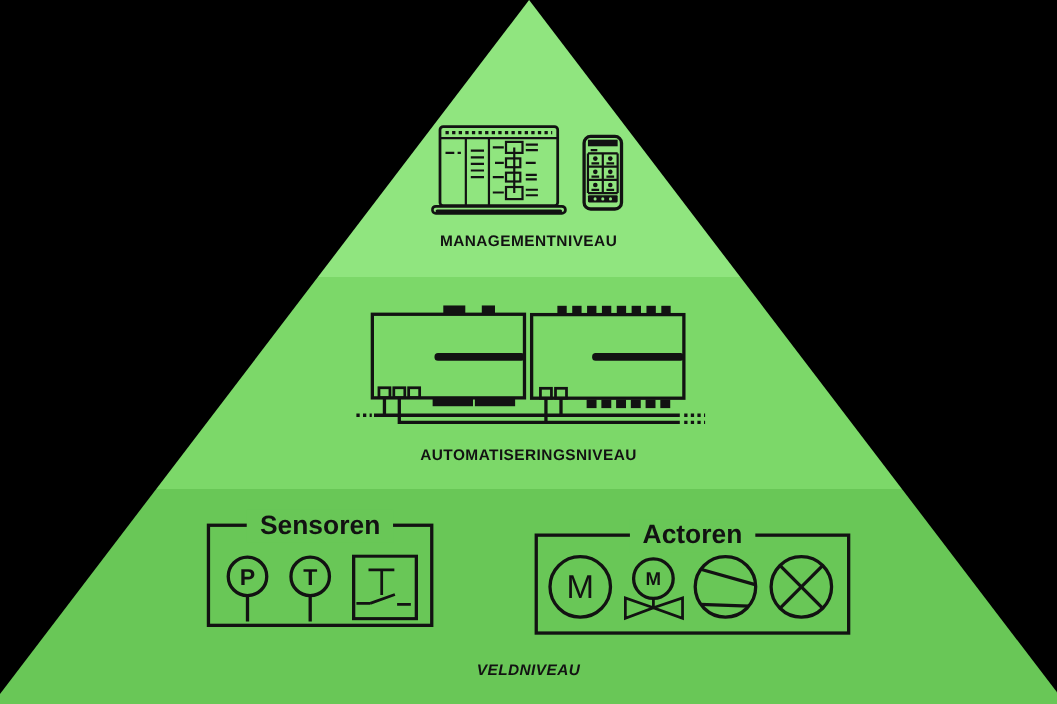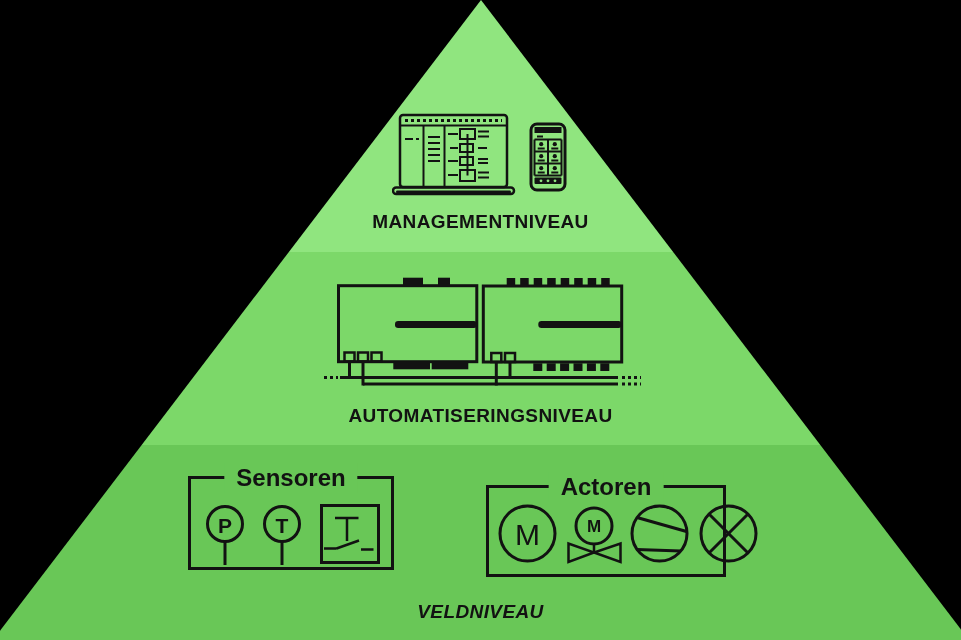--- a/index.html
+++ b/index.html
@@ -16,21 +16,21 @@
   .pyramid{
     position:absolute; inset:0;
     background:linear-gradient(to bottom,
       var(--level1) 0px, var(--level1) 252px,
       var(--level2) 252px, var(--level2) 445px,
       var(--level3) 445px, var(--level3) 640px);
     clip-path:polygon(481px 0px, 969px 640px, -7px 640px);
   }
   .band-label{
     position:absolute; left:0; width:100%;
-    text-align:center; font-weight:700; font-size:19px; line-height:1;
+    text-align:center; font-weight:700; font-size:14px; line-height:1;
     letter-spacing:.4px; color:var(--ink); white-space:nowrap;
   }
   .abs{position:absolute;}
   
   .ln{stroke:var(--ink); fill:none; stroke-width:3; stroke-linecap:butt;}
   .ln25{stroke:var(--ink); fill:none; stroke-width:2.5;}
   .ln2{stroke:var(--ink); fill:none; stroke-width:2;}
   .fl{fill:var(--ink); stroke:none;}
   .dots{stroke:var(--ink); fill:none; stroke-width:3; stroke-dasharray:3 3;}
   .txt{fill:var(--ink); font-family:"Liberation Sans","DejaVu Sans",sans-serif;}
@@ -166,21 +166,21 @@
       <circle class="ln" cx="20" cy="20" r="17.5"></circle>
       <line class="ln" x1="20" y1="37.5" x2="20" y2="61"></line>
       <text class="txt" x="20" y="21" font-size="21" font-weight="600" text-anchor="middle" dominant-baseline="central">T</text>
     </svg>
 
     <svg class="abs" style="left:320px;top:504px;" width="60" height="60" viewBox="0 0 60 60">
       <rect class="ln" x="1.5" y="1.5" width="57" height="57"></rect>
       <path class="ln25" d="M15 14 H38.5 M27 14 V37 M16.5 44.5 L39 36.5 M4 44.5 H16.5 M41 45.5 H53.5" stroke-width="2.8"></path>
     </svg>
 
-    <div class="iobox" style="left:486px;top:485px;width:240px;height:92px;">
+    <div class="iobox" style="left:486px;top:485px;width:287px;height:92px;">
       <span class="iobox-label">Actoren</span>
     </div>
 
     <svg class="abs" style="left:498px;top:504px;" width="59" height="59" viewBox="0 0 59 59">
       <circle class="ln" cx="29.5" cy="29.5" r="27.5"></circle>
       <text class="txt" x="29.5" y="30.5" font-size="30" font-weight="500" text-anchor="middle" dominant-baseline="central">M</text>
     </svg>
 
     <svg class="abs" style="left:566px;top:505px;" width="57" height="60" viewBox="0 0 57 60">
       <circle class="ln" cx="28" cy="21" r="18"></circle>

